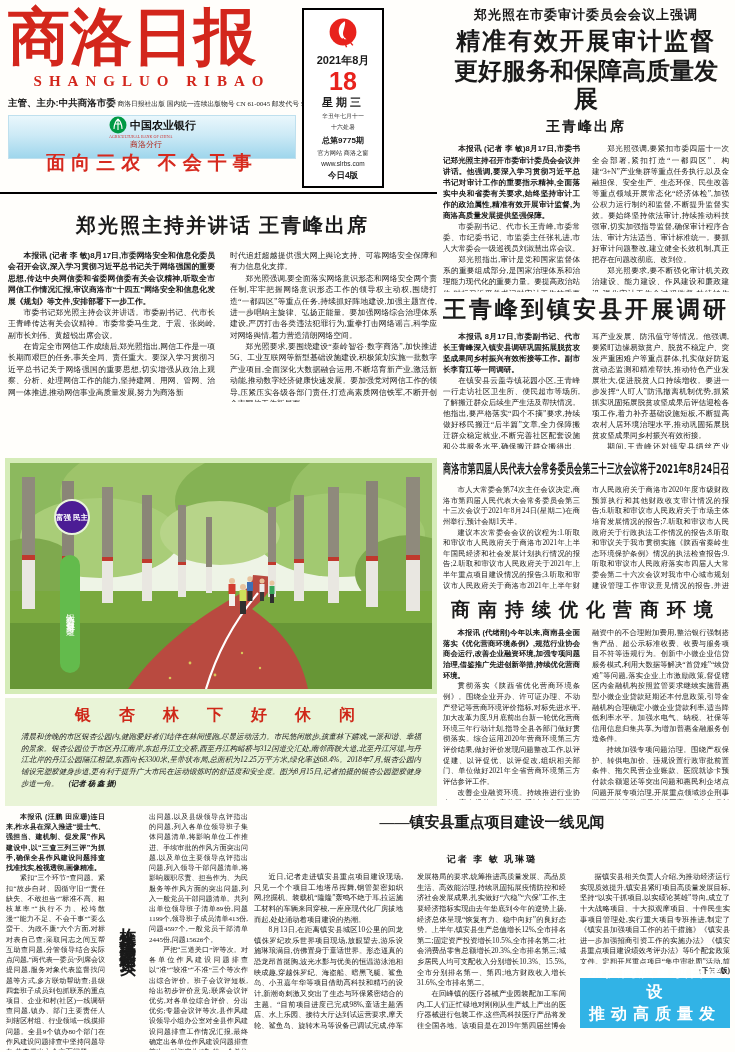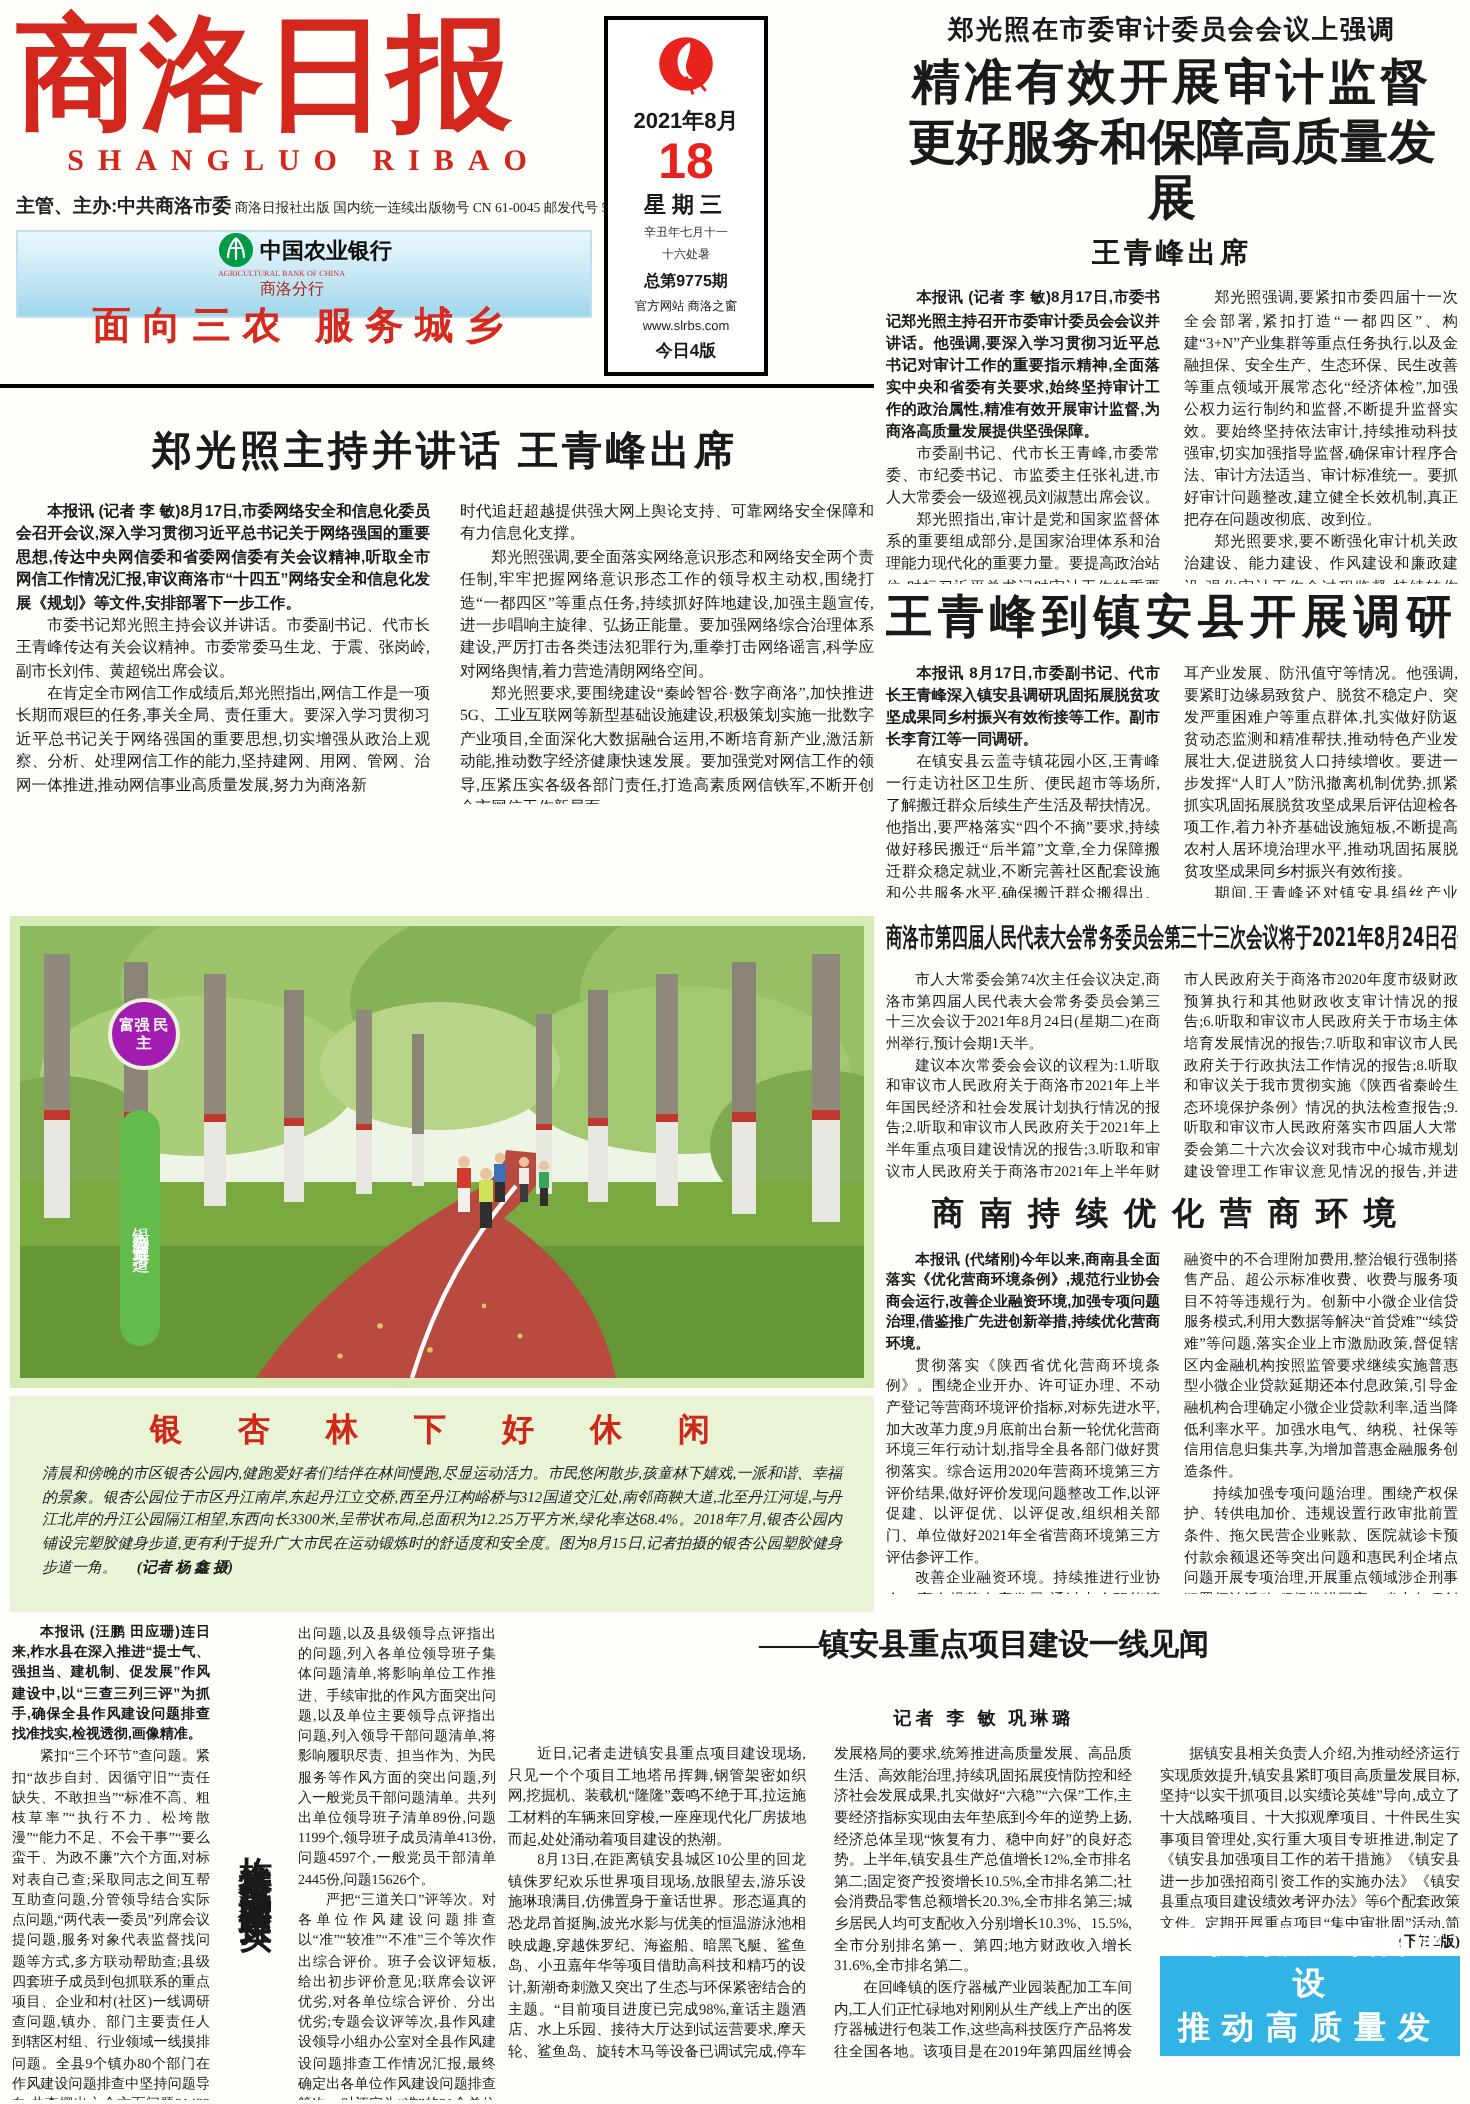--- a/index.html
+++ b/index.html
@@ -46,23 +46,23 @@
   .cols{display:flex;overflow:hidden;}
   .col{overflow:hidden;}
   .bt p{margin:0;text-indent:2em;text-align:justify;line-height:1.46;}
   .bt p.cont{text-indent:0;}
   .bt .lede{font-family:"Liberation Sans",sans-serif;font-weight:bold;}
 
   
   .photo-frame{border:5px solid #d5ecb8;background:#fff;position:relative;}
   .photo-frame svg{display:block;}
   .sign-circle{position:absolute;left:44px;top:36px;width:32px;height:32px;border-radius:50%;
-               background:#a21caf;color:#fff;font-size:7.5px;font-weight:bold;line-height:1.2;
+               background:#4c1d95;color:#fff;font-size:7.5px;font-weight:bold;line-height:1.2;
                display:flex;align-items:center;justify-content:center;text-align:center;
-               font-family:Liberation Sans, sans-serif;border:2px solid #e9f5da;}
+               font-family:Liberation Serif, serif;border:2px solid #e9f5da;}
   .sign-pill{position:absolute;left:50px;top:92px;width:20px;height:118px;border-radius:10px;
              background:#63bb4c;color:#fff;writing-mode:vertical-rl;text-orientation:upright;
              font-size:9px;letter-spacing:2px;display:flex;align-items:center;justify-content:center;
              font-family:"Liberation Sans",sans-serif;}
   .caption-box{background:#e9f4d7;padding:7px 16px 5px;box-sizing:border-box;}
   .cap-title{color:#cf2819;font-weight:bold;font-size:16px;letter-spacing:12px;text-align:center;
              font-family:"Liberation Serif",serif;margin-bottom:5px;}
   .cap-text{font-size:7.5px;line-height:1.55;text-align:justify;font-style:italic;}
   .cap-credit{font-weight:bold;white-space:nowrap;margin-left:8px;font-style:italic;}
 
@@ -98,21 +98,21 @@
         <div class="bank-name">
           <svg width="18" height="18" viewBox="0 0 18 18">
             <circle cx="9" cy="9" r="8.5" fill="#009944"></circle>
             <path d="M9 3 C6 6 5 9 5 13 M9 3 C12 6 13 9 13 13 M9 4 L9 14 M6 8 L12 8" stroke="#fff" stroke-width="1.1" fill="none"></path>
           </svg>
           <span>中国农业银行</span>
         </div>
         <div class="bank-en">AGRICULTURAL BANK OF CHINA</div>
         <div class="bank-branch">商洛分行</div>
       </div>
-      <div class="bank-slogan">面向三农 服务城乡</div>
+      <div class="bank-slogan">面向三农 不会干事</div>
     </div>
   </div>
 
   <div class="abs datebox" style="left:302px;top:8px;width:82px;height:180px;">
     <svg width="38" height="38" viewBox="0 0 40 40">
       <circle cx="20" cy="19" r="15" fill="#e8221c"></circle>
       <path d="M22 7 C16 10 14 16 16 22 C17 26 21 28 24 27 C20 25 19 21 21 16 C22 12 23 9 22 7 Z" fill="#fff"></path>
       <path d="M23 24 L31 34 M20 26 L24 36" stroke="#e8221c" stroke-width="1.6"></path>
     </svg>
     <div class="db-ym">2021年8月</div>
@@ -284,21 +284,21 @@
         <p>建议本次常委会会议的议程为:1.听取和审议市人民政府关于商洛市2021年上半年国民经济和社会发展计划执行情况的报告;2.听取和审议市人民政府关于2021年上半年重点项目建设情况的报告;3.听取和审议市人民政府关于商洛市2021年上半年财政预算执行情况的报告;4.听取和审议市人民政府关于2020年度财政决算(草案)的报告;5.听取和审议</p>
       </div>
       <div class="col" style="width:137px;">
         <p class="cont">市人民政府关于商洛市2020年度市级财政预算执行和其他财政收支审计情况的报告;6.听取和审议市人民政府关于市场主体培育发展情况的报告;7.听取和审议市人民政府关于行政执法工作情况的报告;8.听取和审议关于我市贯彻实施《陕西省秦岭生态环境保护条例》情况的执法检查报告;9.听取和审议市人民政府落实市四届人大常委会第二十六次会议对我市中心城市规划建设管理工作审议意见情况的报告,并进行“满意度”测评;10.审议《商洛市大气污染防治条例(草案)》;11.其他。</p>
 
       </div>
     </div>
   </div>
 
   <div class="abs" style="left:443px;top:598px;width:286px;height:208px;overflow:hidden;">
-    <div class="h-big" style="font-size:16px;letter-spacing:8px;">商南持续优化营商环境</div>
+    <div class="h-big" style="font-size:19px;letter-spacing:8px;">商南持续优化营商环境</div>
     <div class="cols bt" style="margin-top:8px;height:172px;gap:12px;font-size:7.3px;">
       <div class="col" style="width:137px;">
         <p class="lede">本报讯 (代绪刚)今年以来,商南县全面落实《优化营商环境条例》,规范行业协会商会运行,改善企业融资环境,加强专项问题治理,借鉴推广先进创新举措,持续优化营商环境。</p>
         <p>贯彻落实《陕西省优化营商环境条例》。围绕企业开办、许可证办理、不动产登记等营商环境评价指标,对标先进水平,加大改革力度,9月底前出台新一轮优化营商环境三年行动计划,指导全县各部门做好贯彻落实。综合运用2020年营商环境第三方评价结果,做好评价发现问题整改工作,以评促建、以评促优、以评促改,组织相关部门、单位做好2021年全省营商环境第三方评估参评工作。</p>
         <p>改善企业融资环境。持续推进行业协会、商会规范有序发展,通过中介职能清理、与行政机关脱钩等措施,进一步规范行业协会、商会收费,9月底前对行业协会、商会乱收费自查、退还违法违规所得等情况开展检查,坚决遏制乱收费现象,清理规范中小企业</p>
       </div>
       <div class="col" style="width:137px;">
         <p class="cont">融资中的不合理附加费用,整治银行强制搭售产品、超公示标准收费、收费与服务项目不符等违规行为。创新中小微企业信贷服务模式,利用大数据等解决“首贷难”“续贷难”等问题,落实企业上市激励政策,督促辖区内金融机构按照监管要求继续实施普惠型小微企业贷款延期还本付息政策,引导金融机构合理确定小微企业贷款利率,适当降低利率水平。加强水电气、纳税、社保等信用信息归集共享,为增加普惠金融服务创造条件。</p>
         <p>持续加强专项问题治理。围绕产权保护、转供电加价、违规设置行政审批前置条件、拖欠民营企业账款、医院就诊卡预付款余额退还等突出问题和惠民利企堵点问题开展专项治理,开展重点领域涉企刑事犯罪惩治活动,积极推进国家、省上各项创新举措在全县全面落地,大幅度提高重点领域营商环境水平。同时,认真总结提炼全县在利企便民方面务实管用的创新举措,努力打造具有地方特色的营商环境新亮点。</p>
       </div>

